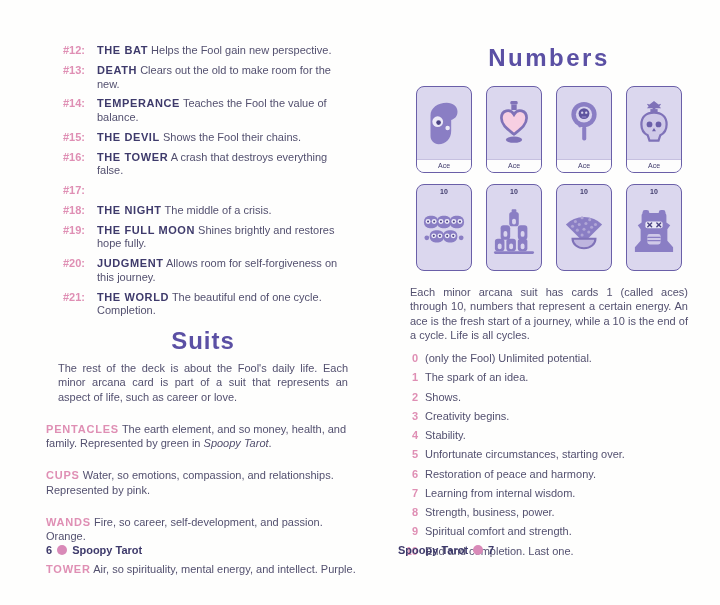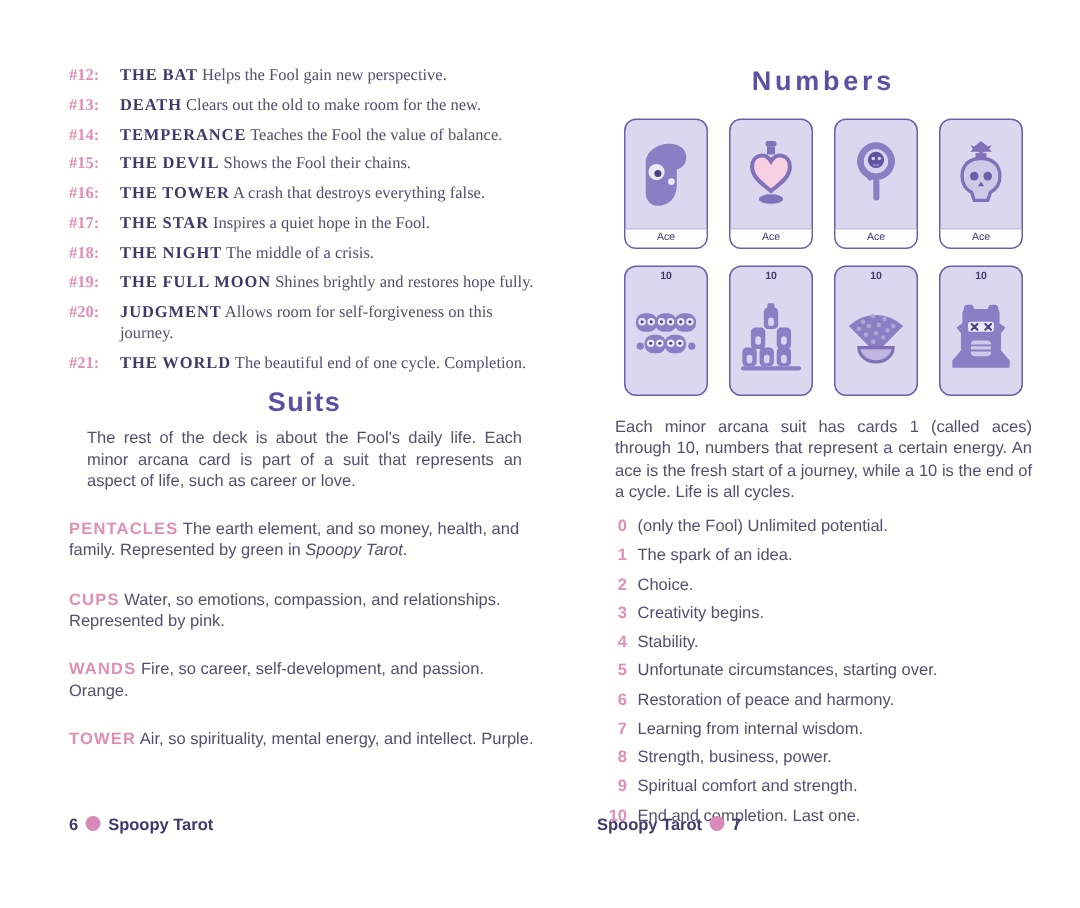--- a/index.html
+++ b/index.html
@@ -12,32 +12,32 @@
     overflow: hidden;
   }
   .book { display: flex; height: 605px; padding-top: 44px; }
   .page { position: relative; height: 100%; }
   .page-left  { width: 314px; margin-left: 46px; }
   .page-right { width: 302px; margin-left: 38px; }
 
   
   .section-heading {
     margin: 9px 0 6px; text-align: center;
-    font-size: 18px; font-weight: bold; color: #5b50a4;
+    font-size: 24px; font-weight: bold; color: #5b50a4;
     letter-spacing: 1px;
   }
   .section-heading.spaced { letter-spacing: 2.5px; margin-top: 0; margin-bottom: 14px; }
   .pink { color: #df8fb4; font-weight: bold; }
   .intro {
     margin: 0 12px 8px; font-size: 11px; line-height: 1.3;
     text-align: justify;
   }
 
   
-  .arcana-list { list-style: none; margin: 0 0 2px; padding: 0; font-family: Liberation Serif, serif; }
+  .arcana-list { list-style: none; margin: 0 17px 2px; padding: 0; }
   .arcana-item { display: flex; font-size: 11px; line-height: 1.25; margin-bottom: 6px; }
   .arcana-item .item-num { flex: 0 0 34px; }
   .arcana-item .item-body { flex: 1; }
   .card-name { color: #3e3a6b; font-weight: bold; letter-spacing: 0.6px; }
 
   .suit-para { margin: 18px 0 7px; font-size: 11px; line-height: 1.3; }
   .suit-name { letter-spacing: 0.8px; }
 
   .footer {
     position: absolute; bottom: 49px; left: 0; right: 0;
@@ -98,21 +98,20 @@
       <li class="arcana-item">
         <span class="item-num pink">#15:</span>
         <span class="item-body"><b class="card-name">THE DEVIL</b> <span>Shows the Fool their chains.</span></span>
       </li>
       <li class="arcana-item">
         <span class="item-num pink">#16:</span>
         <span class="item-body"><b class="card-name">THE TOWER</b> <span>A crash that destroys everything false.</span></span>
       </li>
       <li class="arcana-item">
         <span class="item-num pink">#17:</span>
-        <span class="item-body"><b class="card-name">THE STAR</b> <span>Inspires a quiet hope in the Fool.</span></span>
       </li>
       <li class="arcana-item">
         <span class="item-num pink">#18:</span>
         <span class="item-body"><b class="card-name">THE NIGHT</b> <span>The middle of a crisis.</span></span>
       </li>
       <li class="arcana-item">
         <span class="item-num pink">#19:</span>
         <span class="item-body"><b class="card-name">THE FULL MOON</b> <span>Shines brightly and restores hope fully.</span></span>
       </li>
       <li class="arcana-item">
@@ -310,21 +309,21 @@
       <li>
           <span class="item-num pink">0</span>
           <span class="item-body">(only the Fool) Unlimited potential.</span>
         </li>
       <li>
           <span class="item-num pink">1</span>
           <span class="item-body">The spark of an idea.</span>
         </li>
       <li>
           <span class="item-num pink">2</span>
-          <span class="item-body">Choice.</span>
+          <span class="item-body">Shows.</span>
         </li>
       <li>
           <span class="item-num pink">3</span>
           <span class="item-body">Creativity begins.</span>
         </li>
       <li>
           <span class="item-num pink">4</span>
           <span class="item-body">Stability.</span>
         </li>
       <li>

